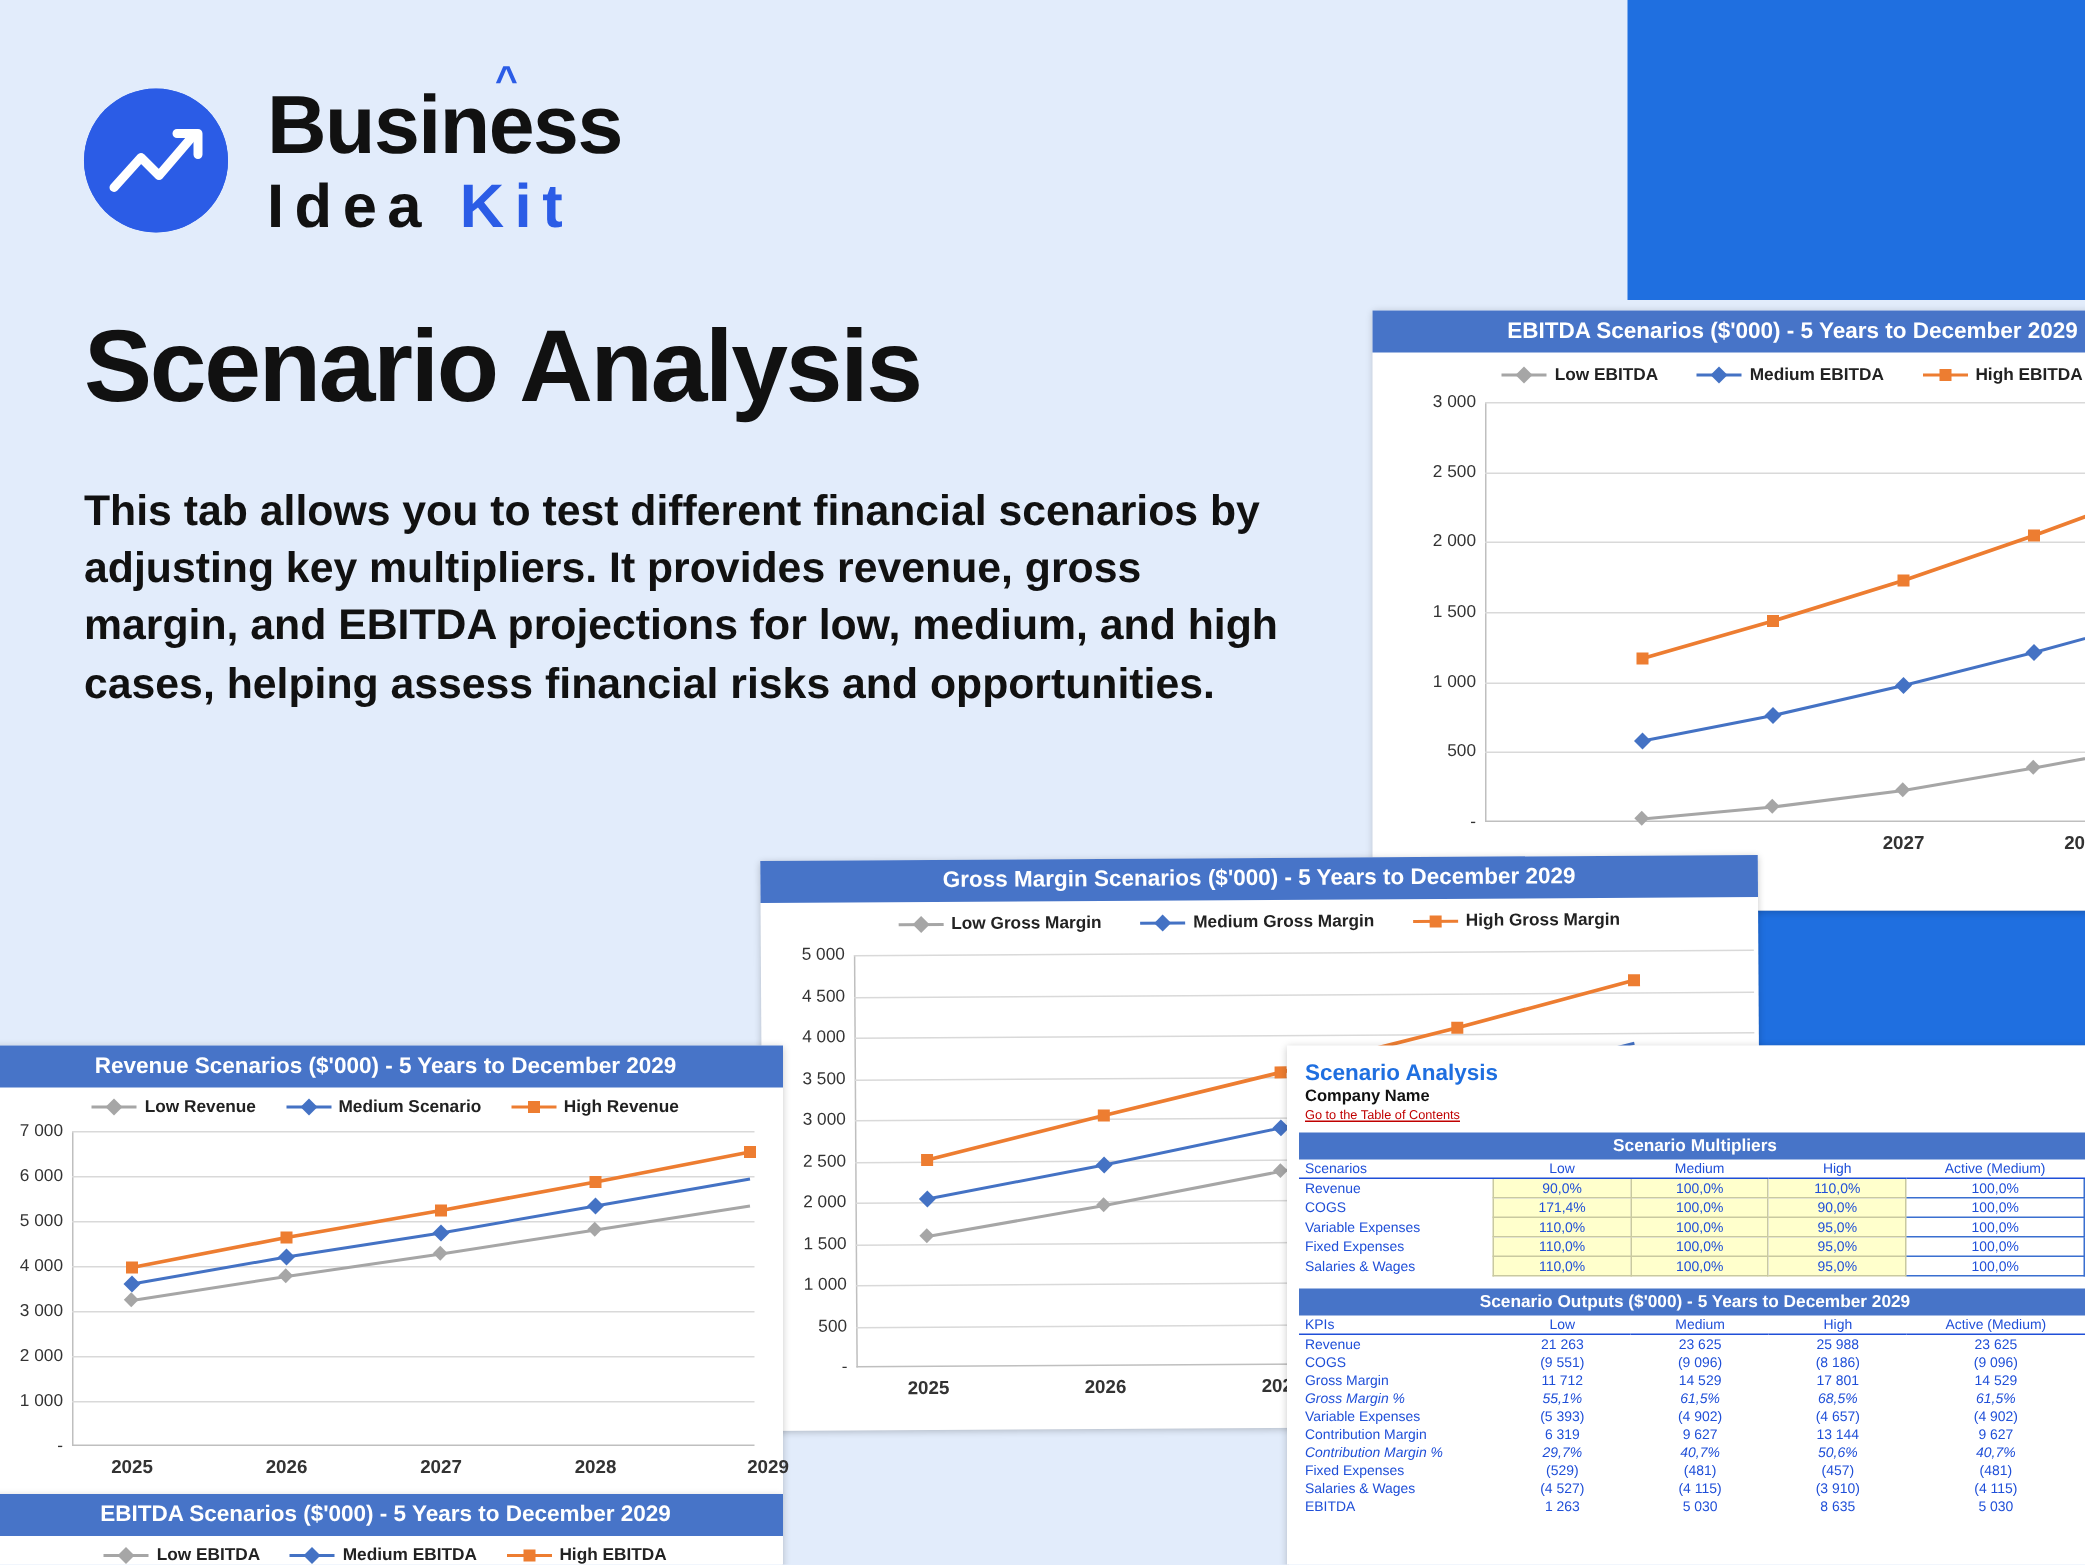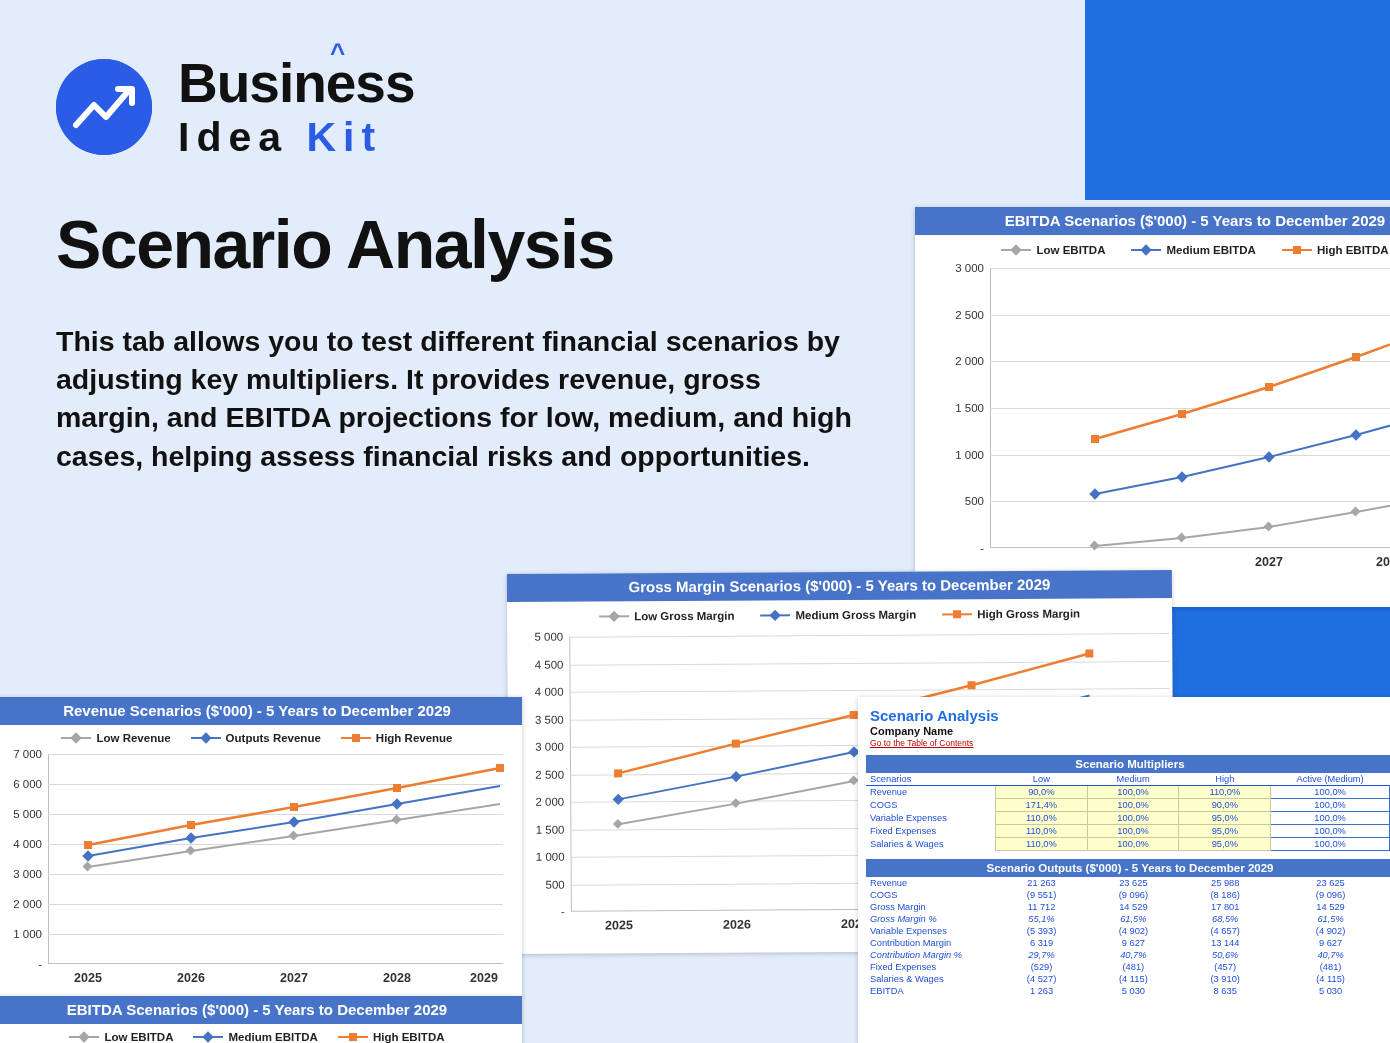--- a/index.html
+++ b/index.html
@@ -278,21 +278,21 @@
 
 <div class="card" id="revenue">
   <div class="card-title">Revenue Scenarios ($'000) - 5 Years to December 2029</div>
   <div class="legend" style="gap:20px;padding:7px 0 2px;">
     <div class="li">
         <span class="mk low"></span>
         <span>Low Revenue</span>
       </div>
     <div class="li">
         <span class="mk med"></span>
-        <span>Outputs Revenue</span>
+        <span>Medium Scenario</span>
       </div>
     <div class="li">
         <span class="mk high"></span>
         <span>High Revenue</span>
       </div>
   </div>
   <div class="plot" style="left:56px;top:8px;width:455px;height:210px;">
     <div class="axis-y"></div>
     <div class="axis-x"></div>
     <div class="grid-line" style="top:0px;"></div>
@@ -334,21 +334,21 @@
           <rect x="139" y="67" width="8" height="8"></rect>
           <rect x="242" y="49" width="8" height="8"></rect>
           <rect x="345" y="30" width="8" height="8"></rect>
           <rect x="448" y="10" width="8" height="8"></rect>
         </g>
     </svg>
     <div class="xlab" style="left:40px;">2025</div>
     <div class="xlab" style="left:143px;">2026</div>
     <div class="xlab" style="left:246px;">2027</div>
     <div class="xlab" style="left:349px;">2028</div>
-    <div class="xlab" style="left:436px;">2029</div>
+    <div class="xlab" style="left:464px;">2029</div>
   </div>
 </div>
 
 <div class="card" id="ebitda-bottom">
   <div class="card-title">EBITDA Scenarios ($'000) - 5 Years to December 2029</div>
   <div class="legend" style="gap:20px;padding:7px 0 2px;">
     <div class="li">
         <span class="mk low"></span>
         <span>Low EBITDA</span>
       </div>
@@ -426,20 +426,27 @@
   <div class="band" style="margin-top:8px;">Scenario Outputs ($'000) - 5 Years to December 2029</div>
   <table class="grid">
     <colgroup>
         <col style="width:120px">
         <col style="width:85px">
         <col style="width:85px">
         <col style="width:85px">
         <col style="width:110px">
       </colgroup>
     <tbody>
+        <tr>
+      <td class="colhdr lbl bold">KPIs</td>
+      <td class="colhdr">Low</td>
+      <td class="colhdr">Medium</td>
+      <td class="colhdr">High</td>
+      <td class="colhdr">Active (Medium)</td>
+    </tr>
     <tr>
           <td>Revenue</td>
           <td class="num">21 263</td>
           <td class="num">23 625</td>
           <td class="num">25 988</td>
           <td class="num">23 625</td>
         </tr>
     <tr>
           <td>COGS</td>
           <td class="num">(9 551)</td>

